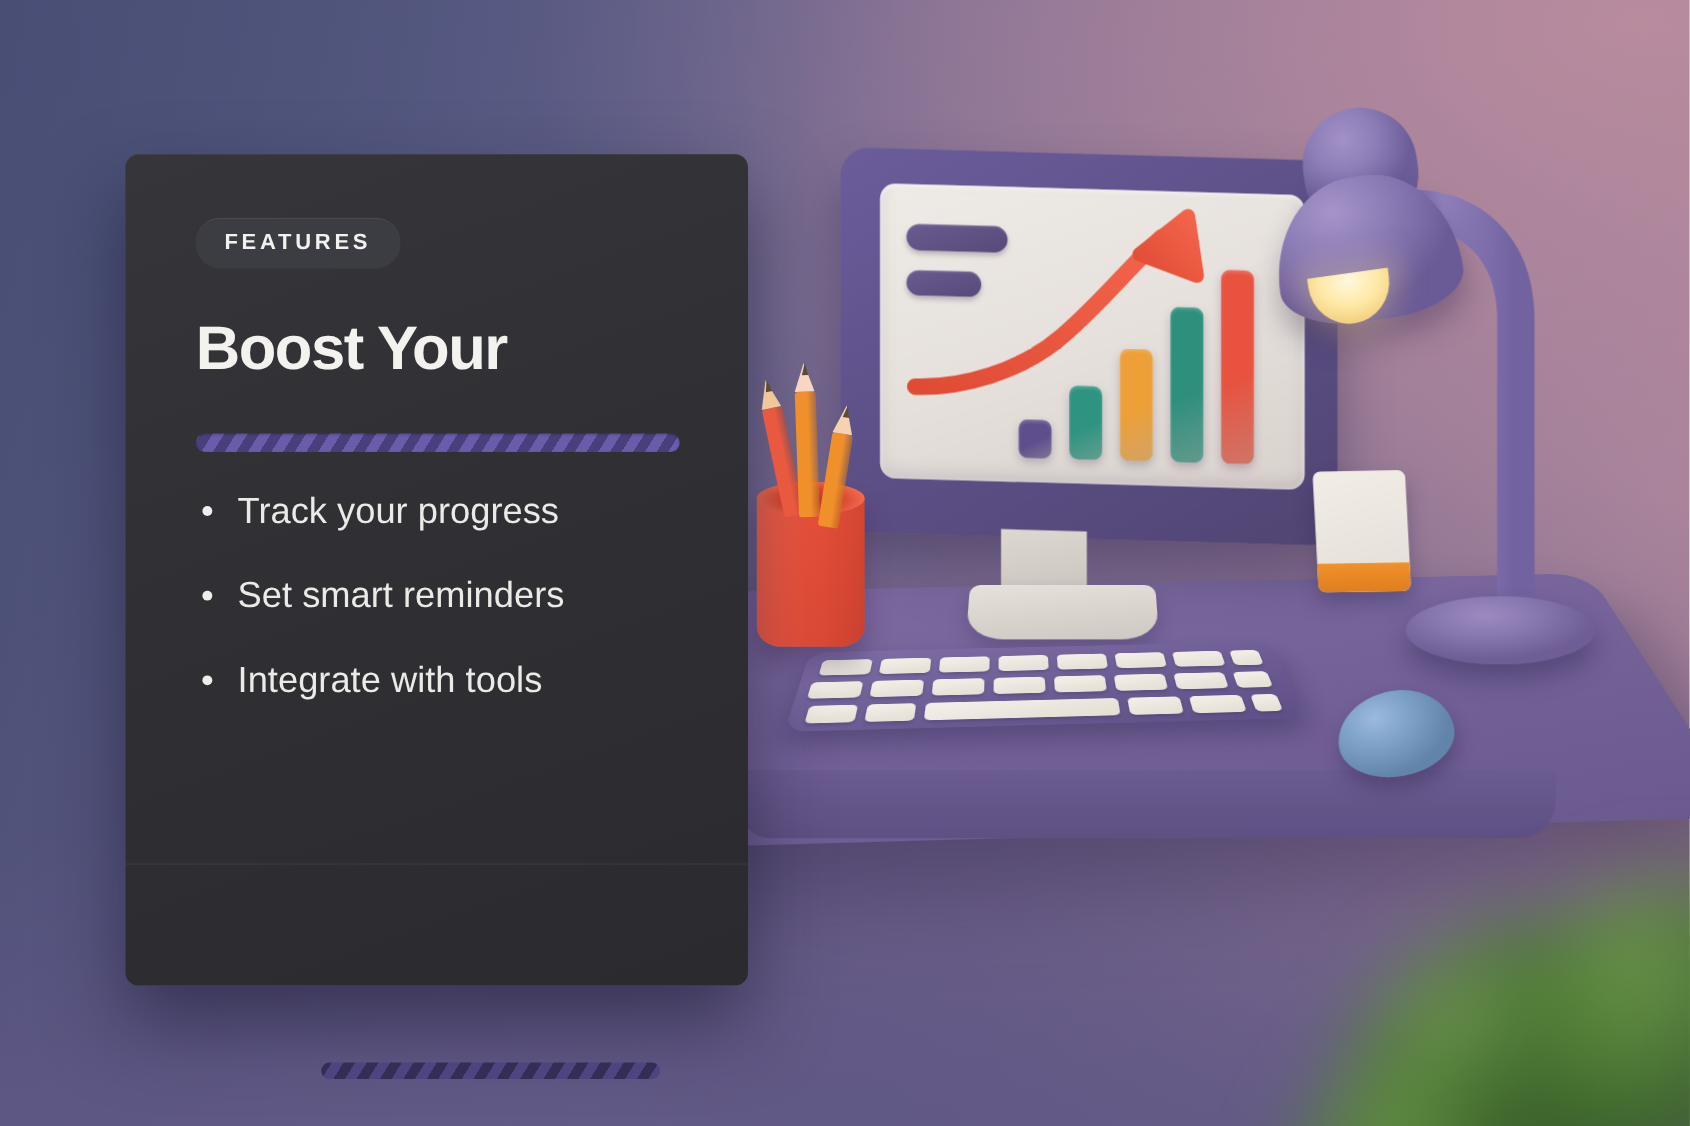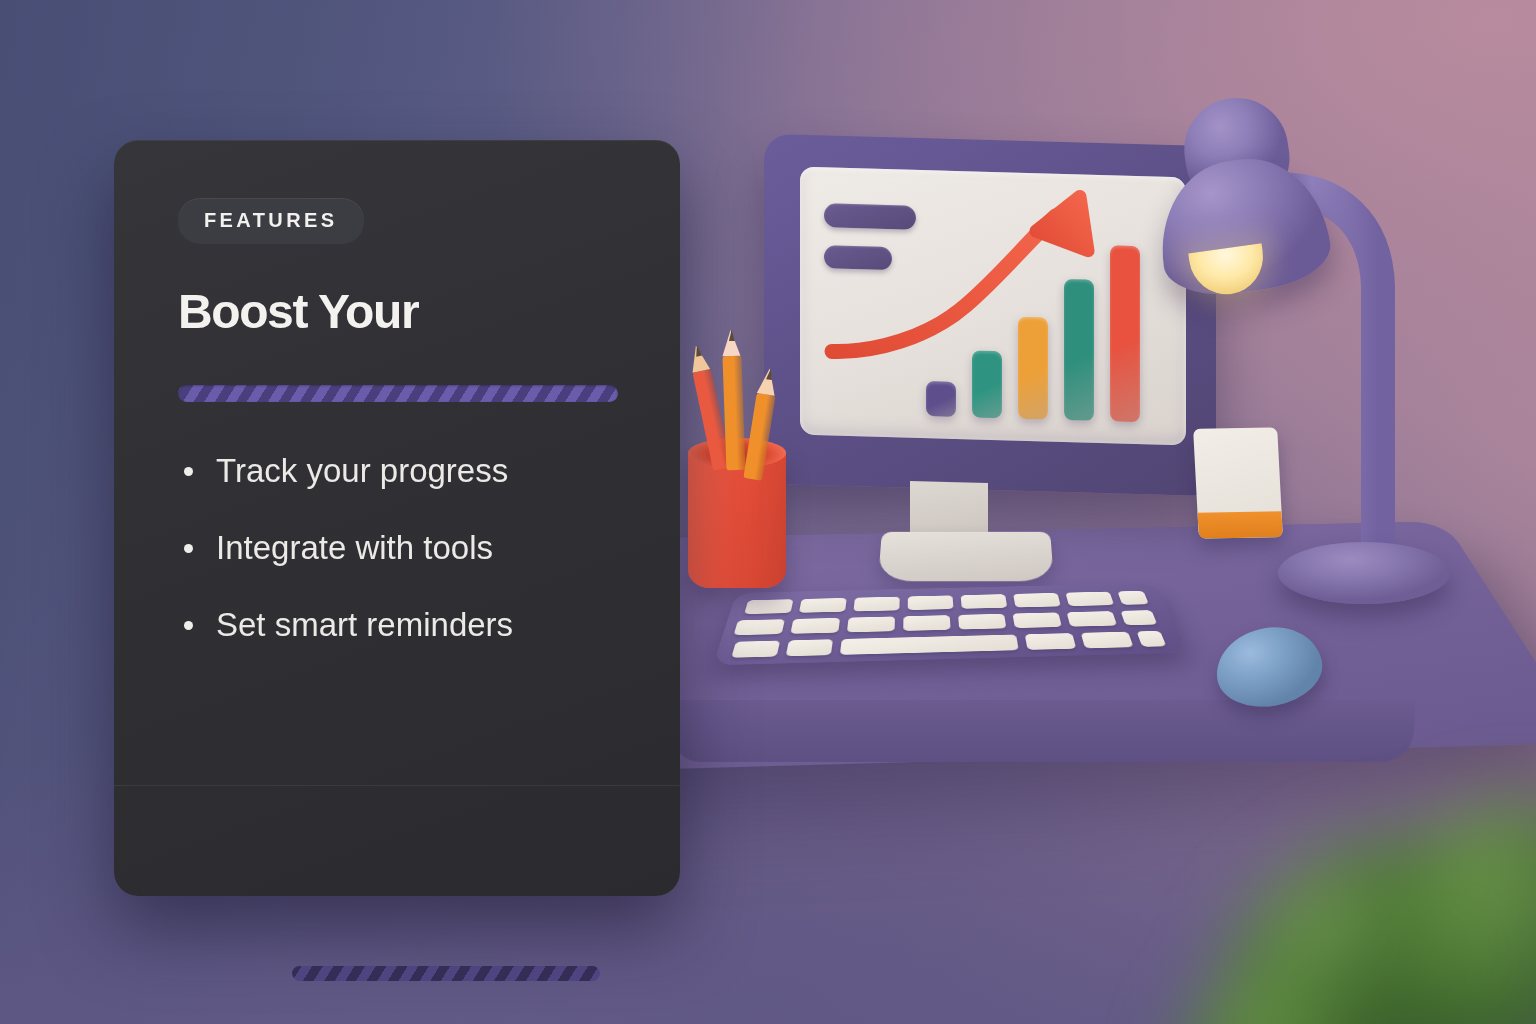--- a/index.html
+++ b/index.html
@@ -244,57 +244,57 @@
     border-radius:0 0 60% 60% / 0 0 100% 100%;
     box-shadow:0 0 26px 10px rgba(255,228,150,.28);
   }
 
   
   #card {
     position:absolute;
     left:114px; top:140px;
     width:566px; height:756px;
     background:linear-gradient(160deg,#35353a 0%, #2f2f34 45%, #2a2a2f 100%);
-    border-radius:24px;
+    border-radius:12px;
     box-shadow:0 34px 70px rgba(28,24,50,.55), inset 0 1px 0 rgba(255,255,255,.06);
     padding:58px 46px 0 64px;
     display:flex; flex-direction:column;
   }
   #badge {
     align-self:flex-start;
     background:#3c3c43;
     border-radius:22px;
     padding:11px 26px 12px;
     color:#f2f1ef;
     font-size:20px;
     font-weight:bold;
     letter-spacing:3.4px;
     box-shadow:inset 0 1px 0 rgba(255,255,255,.07);
   }
   #title {
     margin-top:42px;
     color:#f4f2ef;
-    font-size:48px;
+    font-size:56px;
     font-weight:bold;
     line-height:1.07;
     letter-spacing:-1.4px;
     max-width:450px;
   }
   .striped {
     height:17px;
     border-radius:9px;
     background-image:repeating-linear-gradient(
       -58deg,
       #6a5bab 0px, #6a5bab 9px,
       #4a3f7d 9px, #4a3f7d 18px
     );
     box-shadow:inset 0 1px 2px rgba(0,0,0,.25);
   }
   #progress-top { margin-top:48px; width:440px; }
-  #bullets { margin-top:52px; list-style:none; }
+  #bullets { margin-top:36px; list-style:none; }
   #bullets li {
     position:relative;
     color:#eceae6;
     font-size:33px;
     line-height:1.0;
     padding-left:38px;
     margin-bottom:44px;
   }
   #bullets li::before {
     content:"";
@@ -441,21 +441,21 @@
     <div id="badge">FEATURES</div>
 
     <h1 id="title">
       <span>Boost Your</span><br>
     </h1>
 
     <div id="progress-top" class="striped"></div>
 
     <ul id="bullets">
         <li>Track your progress</li>
+        <li>Set smart reminders</li>
         <li>Integrate with tools</li>
-        <li>Set smart reminders</li>
       </ul>
 
     <div id="card-divider"></div>
     <div id="progress-bottom"></div>
   </div>
 
 </div>
 
 </body></html>

